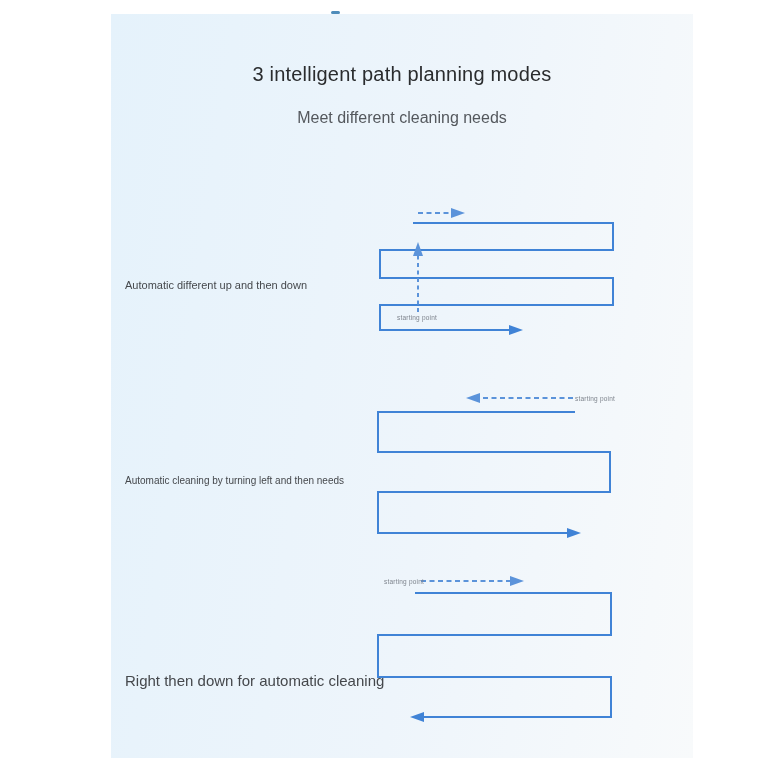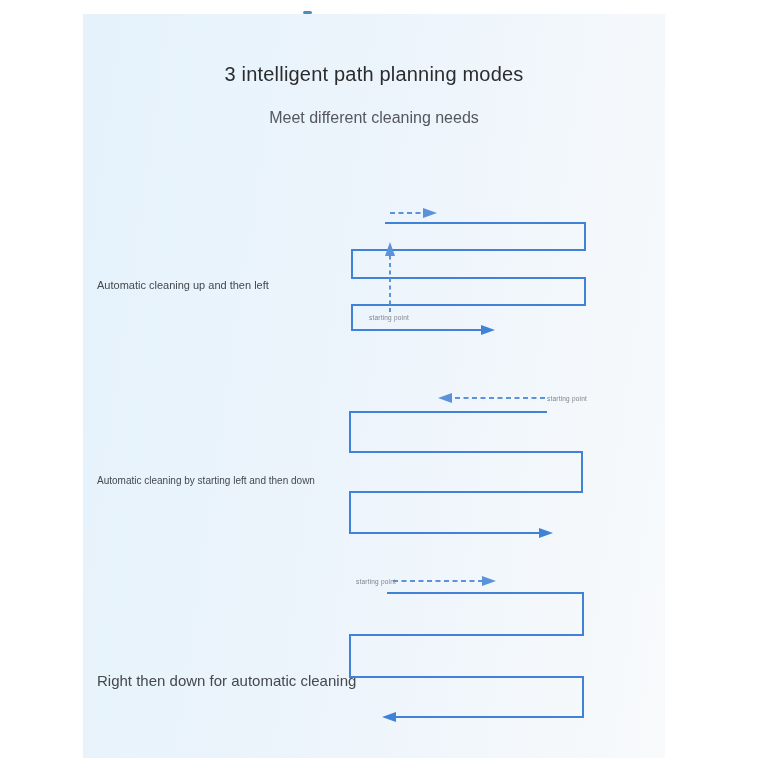--- a/index.html
+++ b/index.html
@@ -15,20 +15,21 @@
   }
   * { box-sizing: border-box; }
   html, body { margin: 0; padding: 0; background: #ffffff; }
   .page {
     position: relative;
     width: 678px;
     height: 772px;
     overflow: hidden;
     background: #ffffff;
     font-family: "Liberation Sans", "DejaVu Sans", sans-serif;
+    margin-left: 28px;
   }
   .panel {
     position: absolute;
     left: 83px; top: 14px;
     width: 582px; height: 744px;
     background: linear-gradient(98deg, var(--panel-bg-start) 0%, #eef5fb 55%, var(--panel-bg-end) 100%);
   }
   .top-dash {
     position: absolute;
     left: 303px; top: 11px;
@@ -99,22 +100,22 @@
 
 <div class="page">
 
   <div class="panel"></div>
 
   <div class="top-dash"></div>
 
   <div class="title">3 intelligent path planning modes</div>
   <div class="subtitle">Meet different cleaning needs</div>
 
-  <div class="caption caption-1">Automatic cleaning up and then left</div>
-  <div class="caption caption-2">Automatic cleaning by starting left and then down</div>
+  <div class="caption caption-1">Automatic different up and then down</div>
+  <div class="caption caption-2">Automatic cleaning by turning left and then needs</div>
   <div class="caption caption-3">Right then down for automatic cleaning</div>
 
   <svg class="diagram diagram-1" width="250" height="132" viewBox="0 0 250 132">
     <defs>
       <marker id="ah-s1" markerUnits="userSpaceOnUse" markerWidth="14" markerHeight="10" refX="11" refY="5" orient="auto">
         <polygon class="ah-solid" points="0,0 14,5 0,10"></polygon>
       </marker>
       <marker id="ah-d1" markerUnits="userSpaceOnUse" markerWidth="14" markerHeight="10" refX="11" refY="5" orient="auto">
         <polygon class="ah-dash" points="0,0 14,5 0,10"></polygon>
       </marker>

